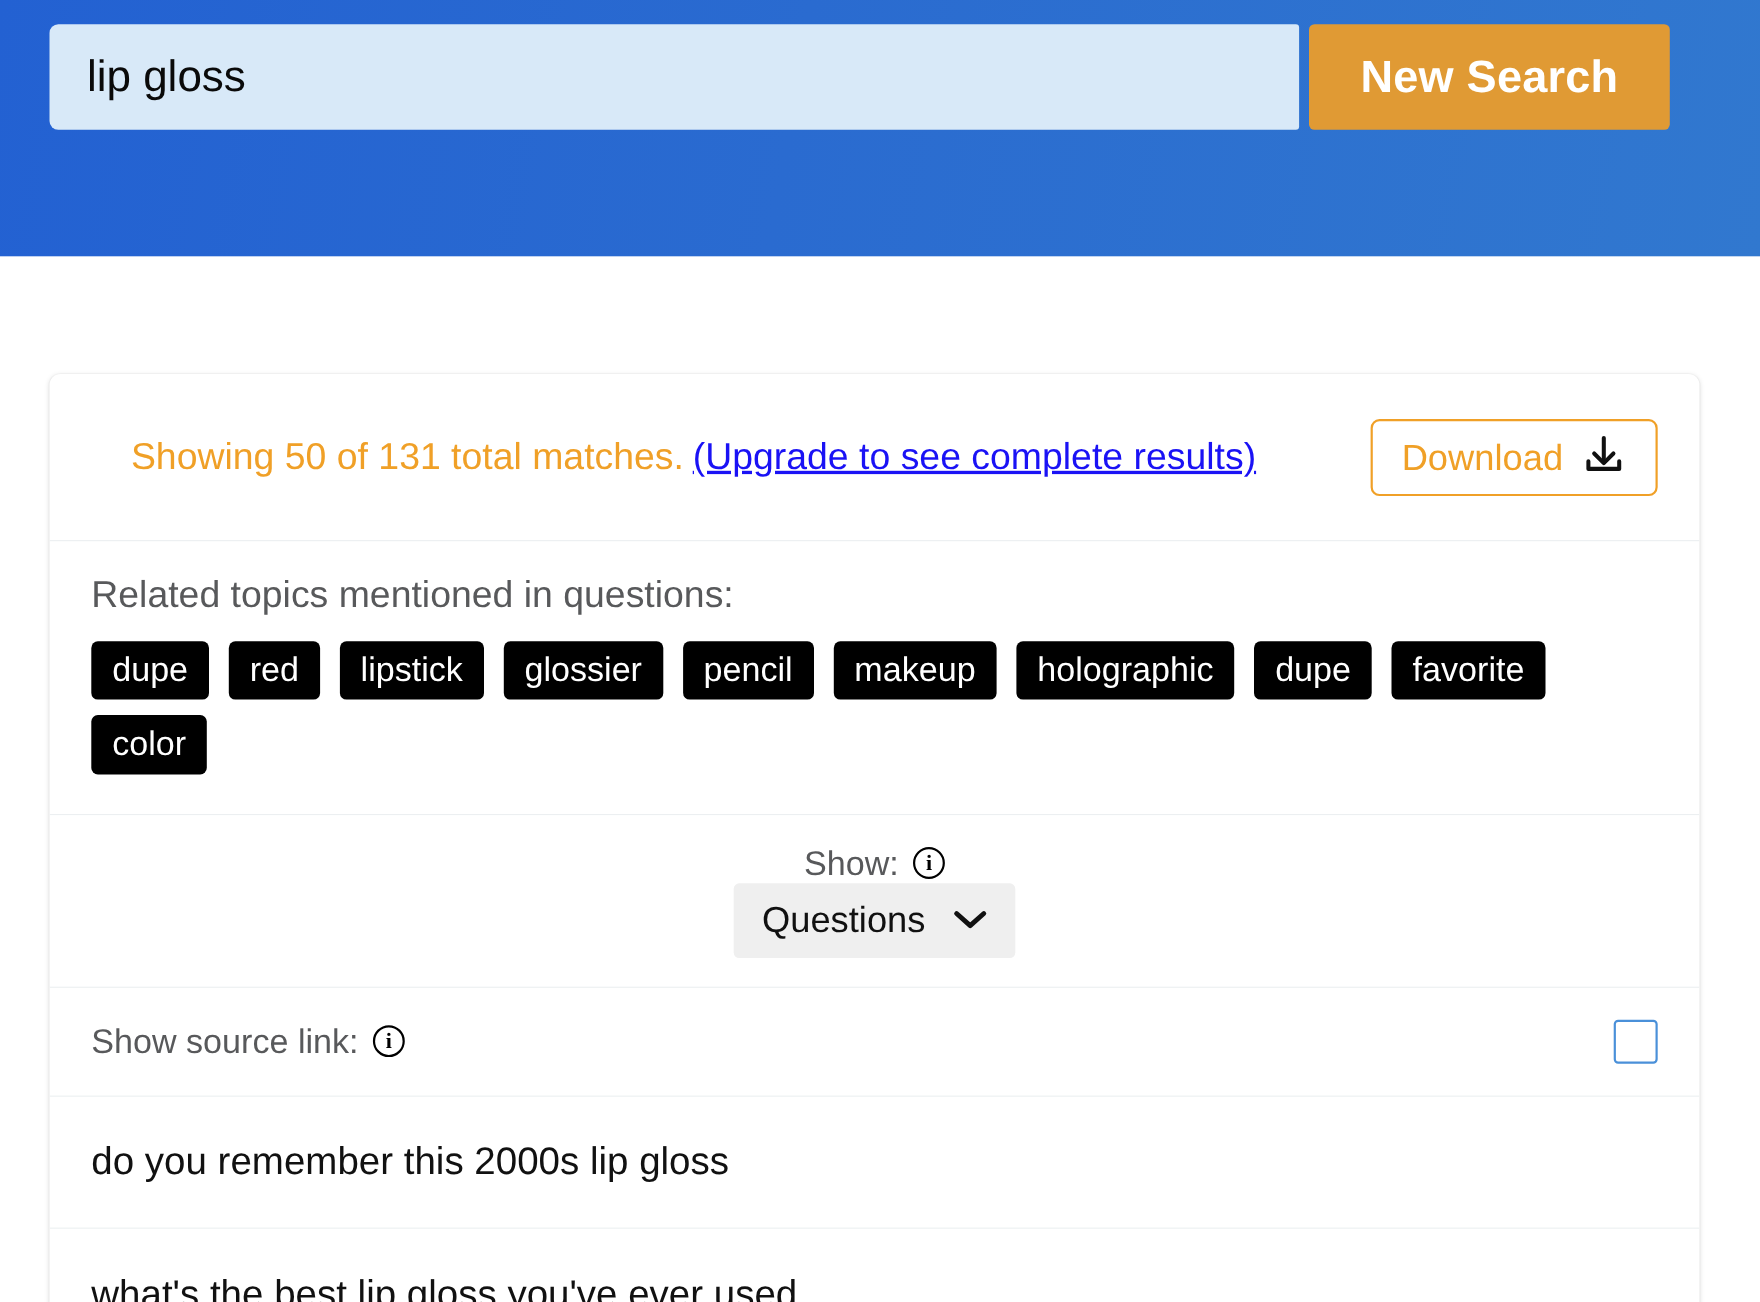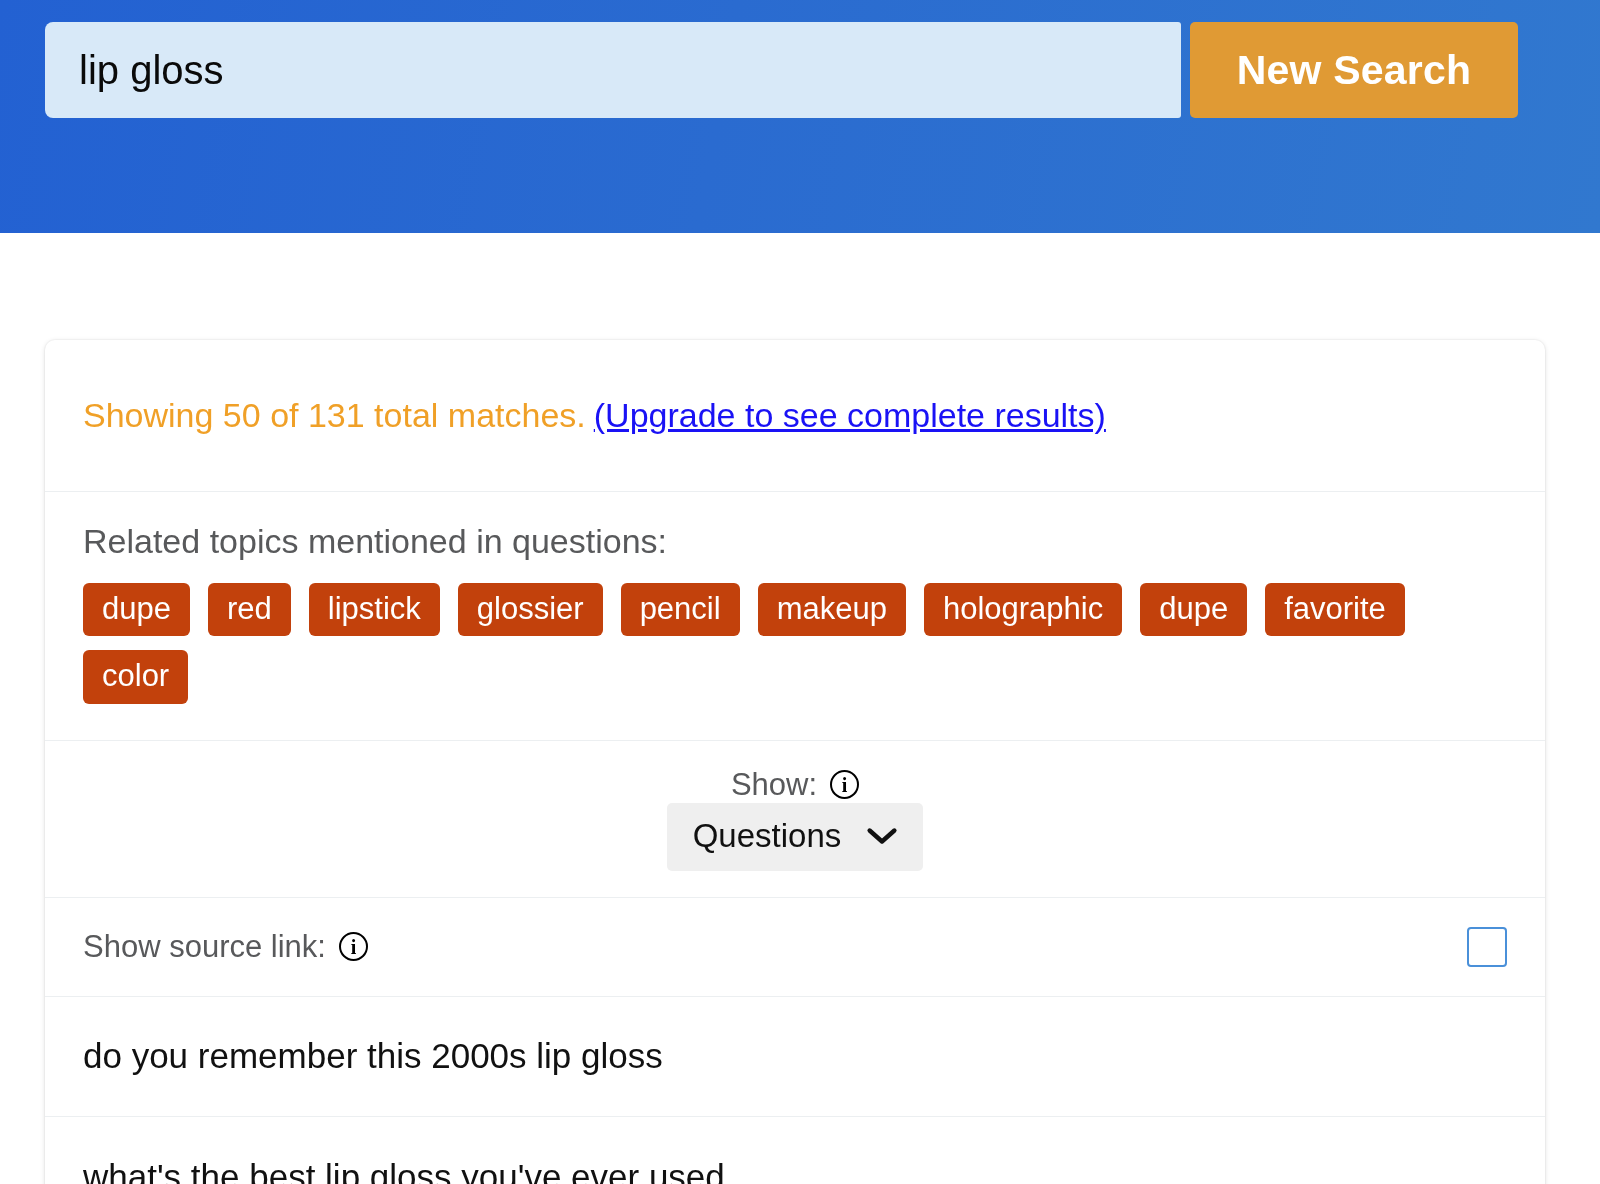--- a/index.html
+++ b/index.html
@@ -90,20 +90,21 @@
     align-items: center;
     justify-content: space-between;
     padding: 32px 38px 32px 38px;
     min-height: 152px;
   }
   .summary-text {
     font-size: 34px;
     color: #f0a027;
     line-height: 1.2;
     white-space: nowrap;
+    margin-left: 36px;
   }
   .upgrade-link {
     color: #1a12f5;
     text-decoration: underline;
     margin-left: 8px;
     cursor: pointer;
   }
   .download-btn {
     flex: 0 0 auto;
     display: flex;
@@ -130,21 +131,21 @@
     font-size: 34px;
     color: #58595b;
     margin-bottom: 22px;
   }
   .tag-list {
     display: flex;
     flex-wrap: wrap;
     gap: 14px 18px;
   }
   .tag {
-    background: #c2410c;
+    background: #000000;
     color: #ffffff;
     border-radius: 6px;
     padding: 9px 19px 11px 19px;
     font-size: 31px;
     line-height: 1.08;
     cursor: pointer;
     border: none;
     font-family: "Liberation Sans", sans-serif;
     text-align: right;
   }
@@ -232,20 +233,30 @@
   </div>
 </div>
 
 <div class="page-body">
   <div class="results-card">
 
     <div class="card-row summary-row">
       <div class="summary-text">
         <span>Showing 50 of 131 total matches.</span><a class="upgrade-link" href="#">(Upgrade to see complete results)</a>
       </div>
+      <button class="download-btn">
+        <span class="download-label">Download</span>
+        <span class="download-icon">
+          <svg width="42" height="42" viewBox="0 0 24 24" fill="none" stroke="#111111" stroke-width="2.1" stroke-linecap="round" stroke-linejoin="round">
+            <path d="M12 3 L12 15"></path>
+            <path d="M7 11 L12 16 L17 11"></path>
+            <path d="M4 15 L4 19 L20 19 L20 15"></path>
+          </svg>
+        </span>
+      </button>
     </div>
 
     <div class="card-row topics-row">
       <div class="topics-label">Related topics mentioned in questions:</div>
       <div class="tag-list">
         <button class="tag">dupe</button>
         <button class="tag">red</button>
         <button class="tag">lipstick</button>
         <button class="tag">glossier</button>
         <button class="tag">pencil</button>

